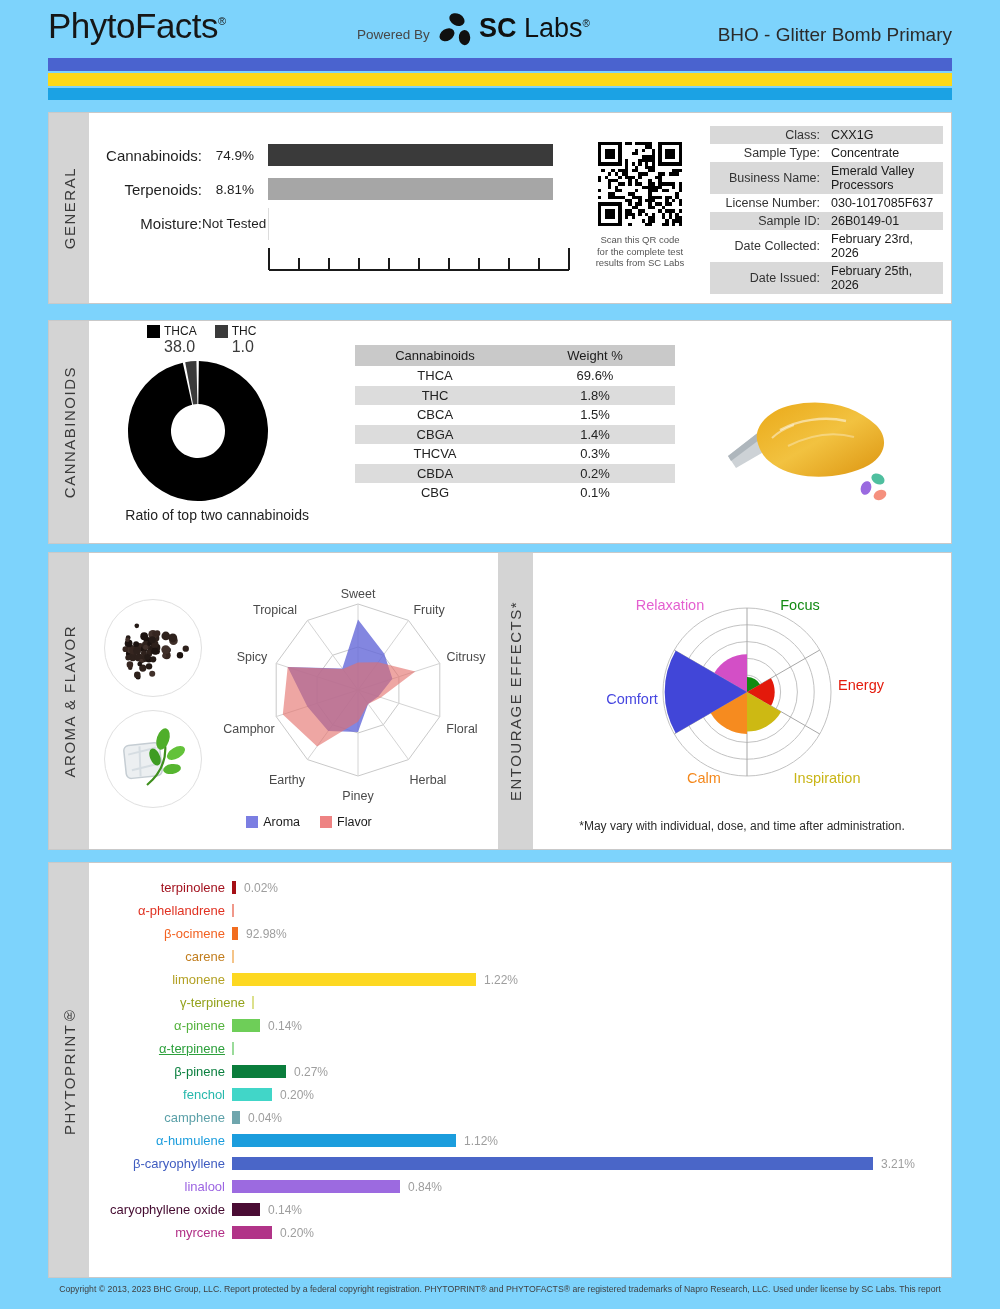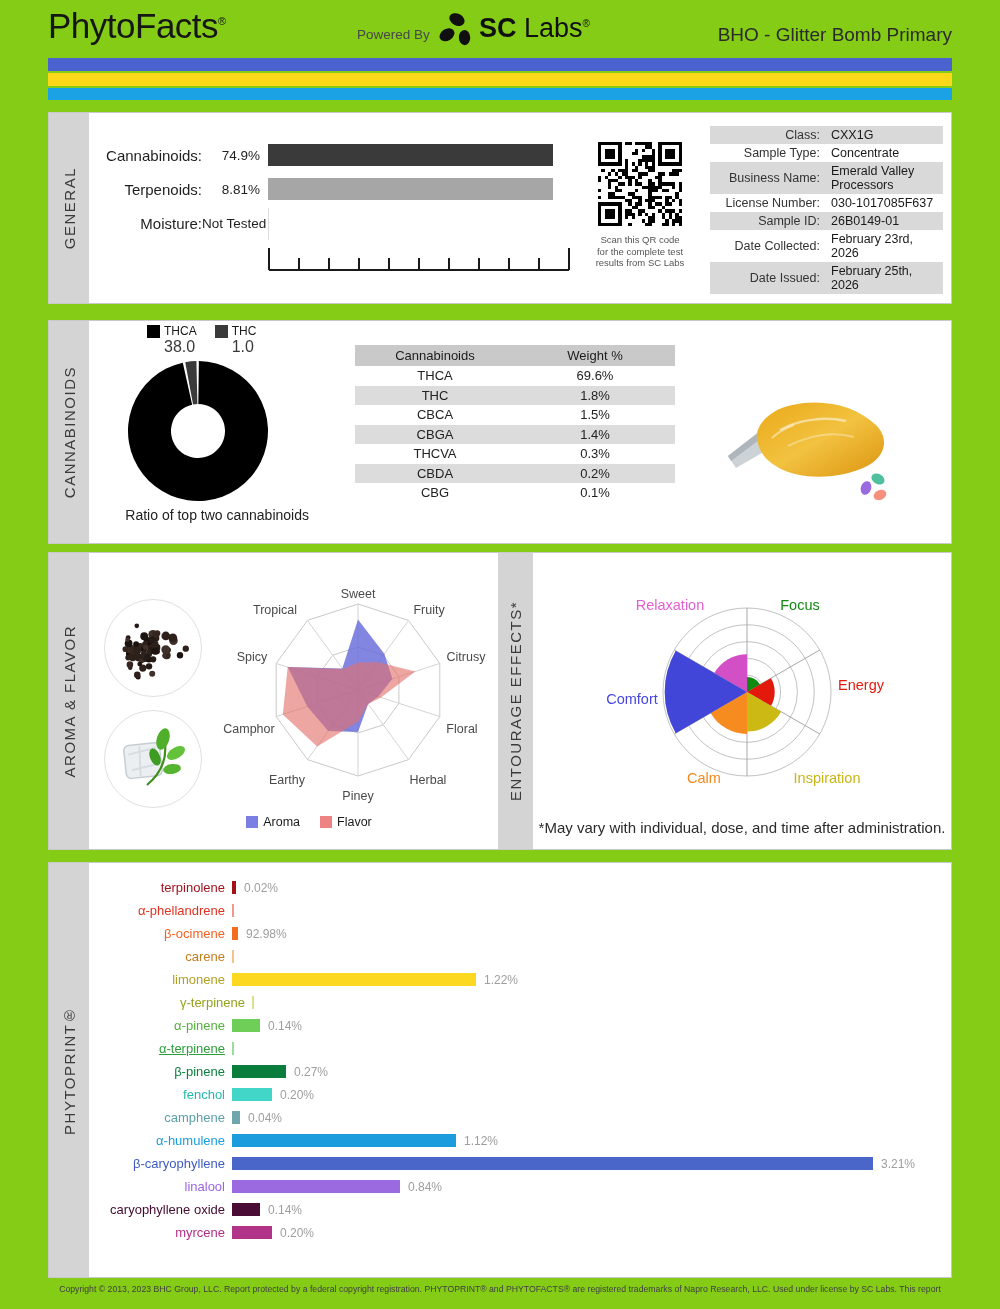--- a/index.html
+++ b/index.html
@@ -1,17 +1,17 @@
 <!DOCTYPE html>
 <html><head>
 <meta charset="utf-8">
 <style>
   html,body{margin:0;padding:0;background:#fff;}
   body{font-family:"Liberation Sans",sans-serif;color:#222;}
-  #page{position:relative;width:1000px;height:1309px;background:#84cc16;overflow:hidden;}
+  #page{position:relative;width:1000px;height:1309px;background:#7dd3fc;overflow:hidden;}
 
   
   #brand{position:absolute;left:48px;top:6px;font-size:35px;font-weight:500;color:#161616;letter-spacing:-0.5px;}
   #brand sup{font-size:11px;font-weight:400;}
   #powered-by{position:absolute;left:357px;top:27px;font-size:13.5px;color:#474747;}
   #sclabs-mark{position:absolute;left:437px;top:11px;}
   #sclabs-word{position:absolute;left:479px;top:13px;font-size:27px;color:#101010;}
   #sclabs-word .b{font-weight:700;}
   #sclabs-word sup{font-size:10px;}
   #report-title{position:absolute;right:48px;top:24px;font-size:19px;font-weight:500;color:#2b2b2b;}
@@ -21,21 +21,21 @@
   
   .section{position:absolute;left:48px;width:902px;border:1px solid #c9c9c9;background:#fff;display:flex;}
   .strip{width:40px;background:#d4d4d4;display:flex;align-items:center;justify-content:center;flex:none;}
   .strip span{writing-mode:vertical-rl;transform:rotate(180deg);font-size:15px;color:#3a3a3a;letter-spacing:1.5px;white-space:nowrap;}
   .strip.mid{width:35px;}
   .content{position:relative;flex:1;min-width:0;}
 
   
   .g-row{position:absolute;left:0;display:flex;align-items:center;height:22px;}
   .g-label{width:113px;text-align:right;font-size:15px;color:#1f1f1f;flex:none;}
-  .g-value{width:66px;text-align:right;padding-right:8px;box-sizing:border-box;font-size:13.5px;color:#1f1f1f;flex:none;white-space:nowrap;}
+  .g-value{width:66px;text-align:right;padding-right:14px;box-sizing:border-box;font-size:13.5px;color:#1f1f1f;flex:none;white-space:nowrap;}
   .g-bar{height:22px;flex:none;}
   #moisture-tick{position:absolute;left:179px;top:95px;width:1px;height:32px;background:#dcdcdc;}
   #general-ruler{position:absolute;left:179px;top:132px;}
   #qr-box{position:absolute;left:509px;top:29px;}
   #qr-caption{position:absolute;left:468px;top:121px;width:166px;text-align:center;font-size:9.5px;line-height:11.5px;color:#555;}
   #info-table{position:absolute;left:621px;top:13px;width:233px;font-size:12.5px;}
   .info-row{display:flex;align-items:center;}
   .info-row.alt{background:#d9d9d9;}
   .info-label{width:116px;text-align:right;padding:2px 6px 2px 0;box-sizing:border-box;color:#333;flex:none;}
   .info-value{flex:1;padding:2px 2px 2px 5px;color:#1a1a1a;line-height:14px;}
@@ -56,21 +56,21 @@
 
   
   .circle-photo{position:absolute;left:15px;width:96px;height:96px;border:1px solid #e0e0e0;border-radius:50%;overflow:hidden;background:#fff;}
   #radar-svg{position:absolute;left:111px;top:25px;}
   #af-legend{position:absolute;left:100px;top:262px;width:240px;display:flex;justify-content:center;gap:20px;font-size:12.5px;color:#1a1a1a;}
   .af-item{display:flex;align-items:center;gap:5px;}
   .af-sq{width:12px;height:12px;}
 
   
   #polar-svg{position:absolute;left:40px;top:20px;}
-  #ee-disclaimer{position:absolute;left:0;top:266px;width:100%;text-align:center;font-size:15px;color:#2b2b2b;}
+  #ee-disclaimer{position:absolute;left:0;top:266px;width:100%;text-align:center;font-size:12px;color:#2b2b2b;}
 
   
   #terp-rows{position:absolute;left:0;top:13px;width:100%;}
   .terp-row{display:flex;align-items:center;height:23px;}
   .terp-label{width:136px;text-align:right;font-size:13px;font-weight:500;margin-right:7px;flex:none;white-space:nowrap;}
   .terp-bar{height:13px;flex:none;}
   .terp-val{margin-left:8px;font-size:12px;color:#9e9e9e;}
 
   #footer{position:absolute;left:0;top:1284px;width:100%;text-align:center;font-size:8.7px;line-height:11px;color:#404040;}
 </style>

